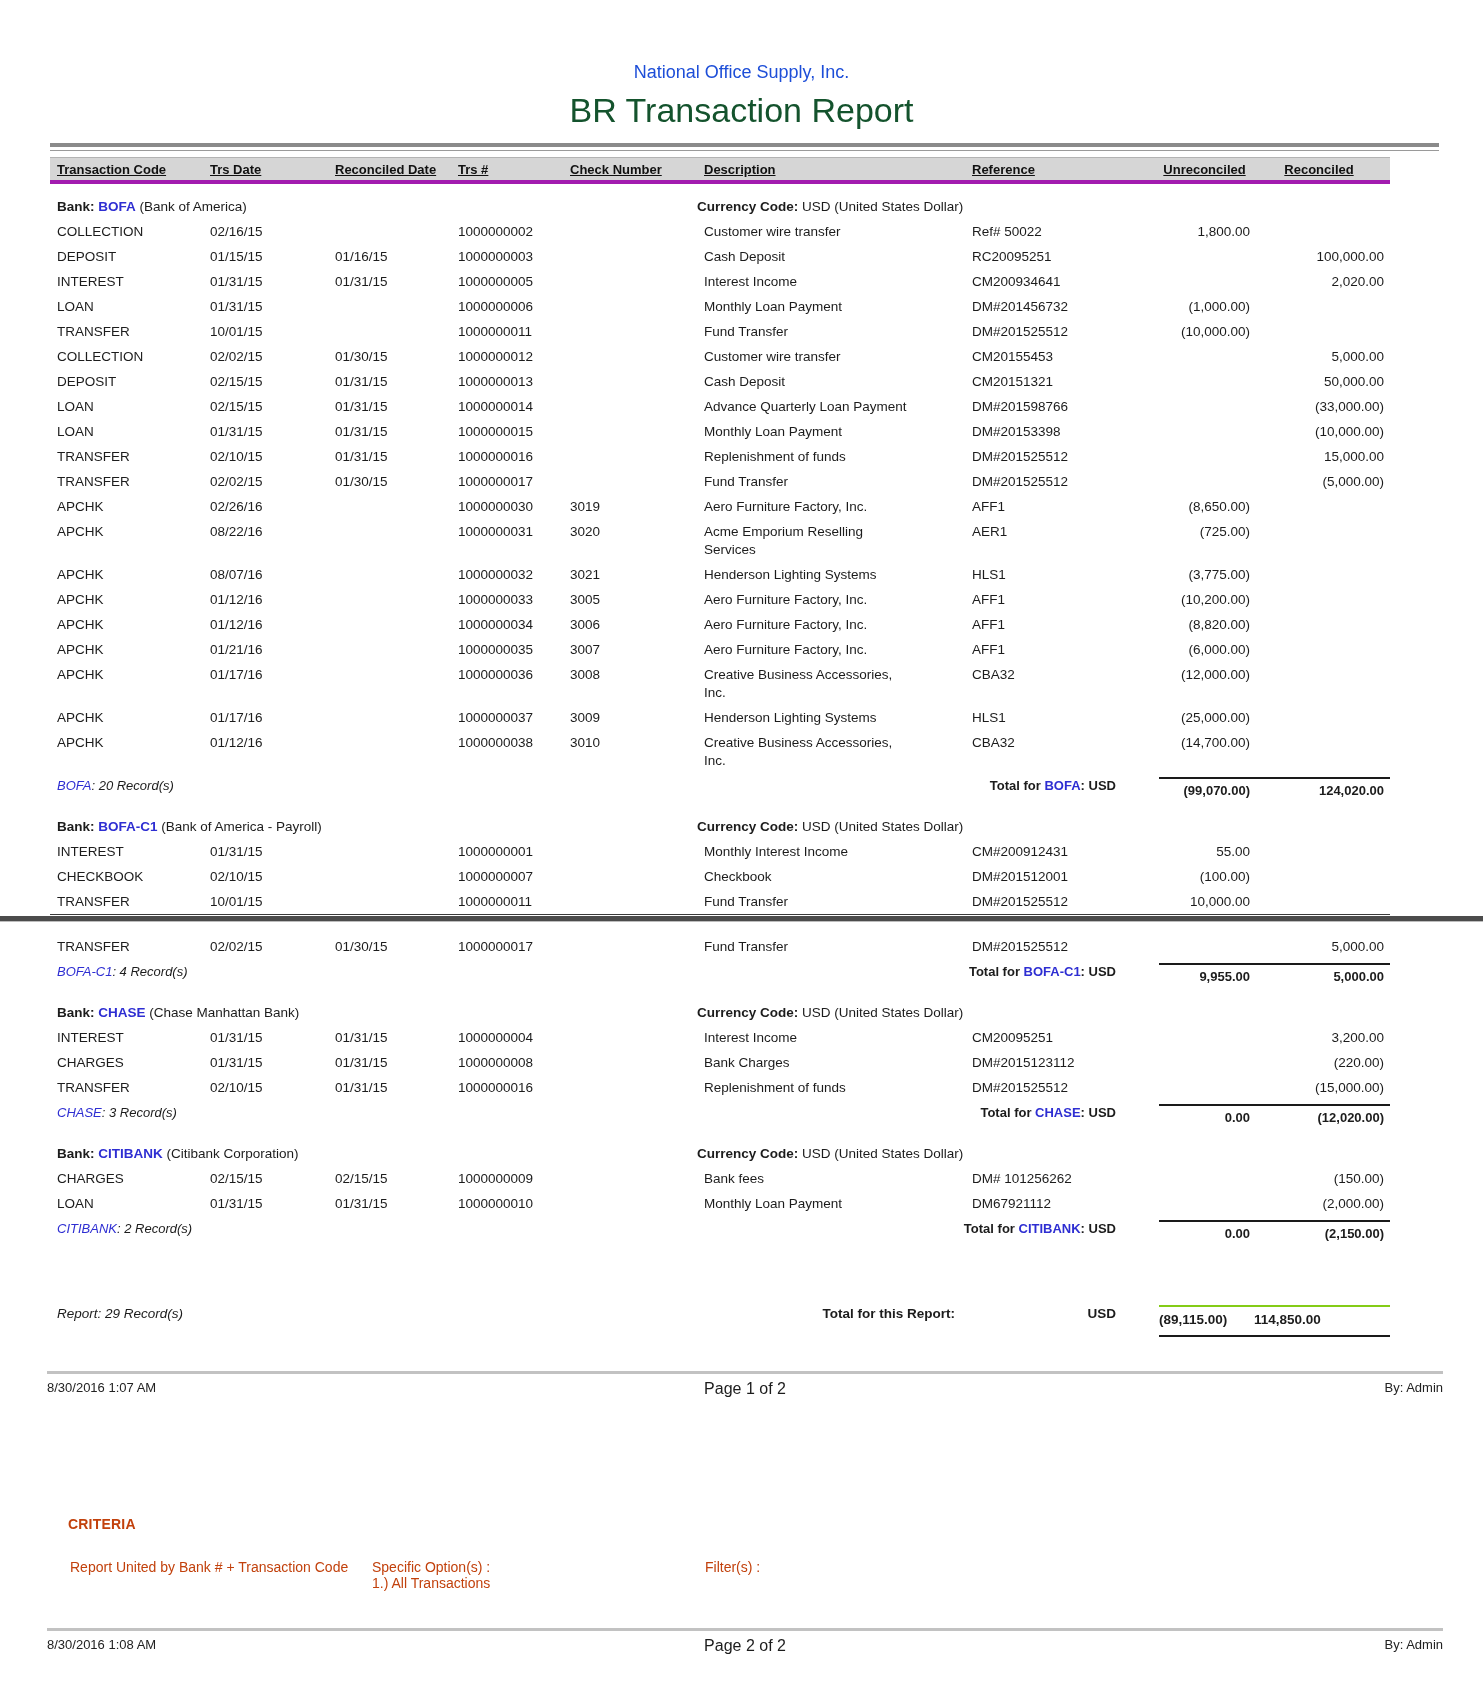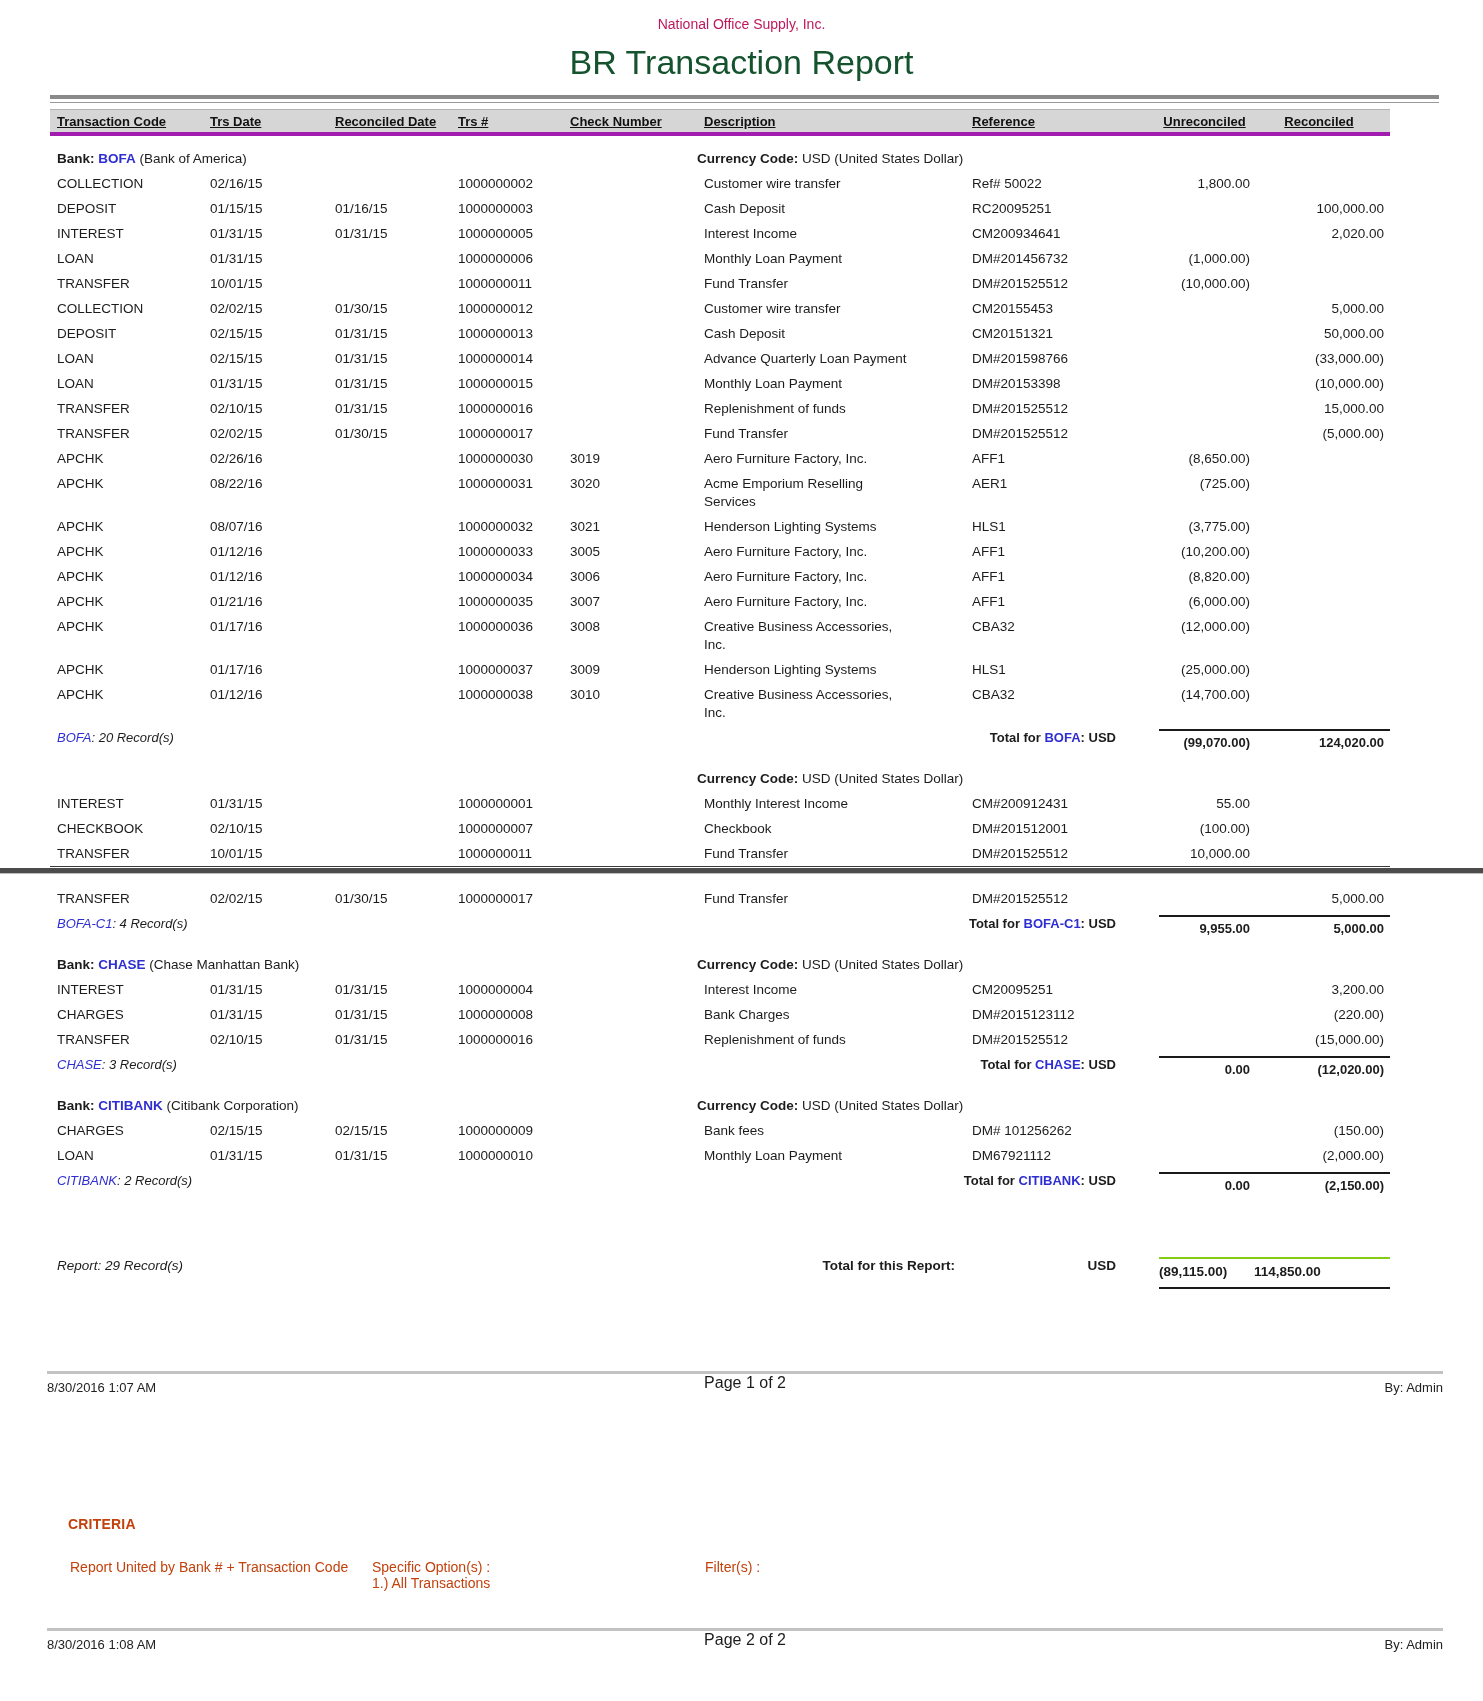--- a/index.html
+++ b/index.html
@@ -2,21 +2,21 @@
 <html><head>
 <meta charset="utf-8">
 <style>
   html,body{margin:0;padding:0;background:#e9e9e9;}
   .page{
     width:1483px;height:1701px;position:relative;background:#ffffff;
     font-family:"Liberation Sans",sans-serif;color:#1c1c1c;overflow:hidden;margin:0 auto;
   }
   
   .report-header{text-align:center;padding-top:12px;}
-  .company{font-size:14px;line-height:24px;color:#be185d;}
+  .company{font-size:18px;line-height:24px;color:#1d4ed8;margin-top:48px;}
   .rtitle{font-size:34px;line-height:46px;margin-top:3px;color:#14532d;}
   .title-rule{margin:10px 44px 0 50px;border-top:4px solid #8a8a8a;border-bottom:1px solid #9a9a9a;height:3px;}
   
   .tbl{margin-left:50px;width:1340px;}
   .grid{display:grid;grid-template-columns:153px 125px 123px 112px 134px 268px 194px 95px 136px;}
   .band{background:#d6d6d6;border-top:1px solid #b3b3b3;border-bottom:4px solid #a21caf;padding:4px 0 3px 0;margin-top:6px;}
   .hcell{font-size:13px;font-weight:bold;text-decoration:underline;color:#111;white-space:nowrap;padding-left:7px;}
   .hcell.num{text-align:center;padding-left:0;}
   .hcell.num.u{padding-right:4px;}
   .hcell.num.r{padding-right:6px;}
@@ -42,21 +42,21 @@
   .report-total{margin-top:58px;font-size:13.5px;line-height:18px;}
   .rt-records{grid-column:1 / span 5;font-style:italic;padding-left:7px;}
   .rt-label{grid-column:6;text-align:right;font-weight:bold;padding-right:10px;white-space:nowrap;}
   .rt-usd{grid-column:7;text-align:right;font-weight:bold;padding-right:43px;}
   .rt-amt{font-weight:bold;text-align:left;white-space:nowrap;border-top:2px solid #84cc16;border-bottom:2px solid #1a1a1a;padding-top:4px;padding-bottom:6px;}
   .rt-amt.u{padding-right:4px;}
   .rt-amt.r{padding-right:6px;}
   
   .pfooter{position:absolute;left:47px;right:40px;border-top:3px solid #c2c2c2;}
   .pfooter .frow{display:flex;justify-content:space-between;font-size:13px;color:#222;padding-top:6px;}
-  .pfooter .fcenter{position:absolute;left:0;right:0;text-align:center;}
+  .pfooter .fcenter{position:absolute;left:0;right:0;text-align:center;padding-top:6px;}
   .f1{top:1371px;}
   .f2{top:1628px;}
   .criteria{position:absolute;top:1516px;left:0;right:0;font-size:14px;color:#c2410c;}
   .crit-head{margin-left:68px;font-weight:bold;letter-spacing:.2px;}
   .crit-row{position:relative;margin-top:27px;height:40px;}
   .crit-sorted{position:absolute;left:70px;top:0;white-space:nowrap;}
   .crit-spec{position:absolute;left:372px;top:0;white-space:pre-line;}
   .crit-filter{position:absolute;left:705px;top:0;white-space:nowrap;}
 </style>
 </head>
@@ -311,20 +311,21 @@
           <div class="c-num u">(14,700.00)</div>
           <div class="c-num r"></div>
         </div>
         <div class="grid total-row">
           <div class="tr-records"><span class="blue">BOFA</span><span>: 20 Record(s)</span></div>
           <div class="tr-label"><span>Total for </span><span class="blue">BOFA</span><span>: USD</span></div>
           <div class="tr-amt u">(99,070.00)</div>
           <div class="tr-amt r">124,020.00</div>
         </div>
         <div class="grid bank-row">
+          <div class="bank-left"><span class="b">Bank: </span><span class="b blue">BOFA-C1</span><span> (Bank of America - Payroll)</span></div>
           <div class="bank-right"><span class="b">Currency Code: </span><span>USD (United States Dollar)</span></div>
         </div>
         <div class="grid t-row">
           <div>INTEREST</div>
           <div>01/31/15</div>
           <div></div>
           <div>1000000001</div>
           <div></div>
           <div class="c-desc">Monthly Interest Income</div>
           <div>CM#200912431</div>

